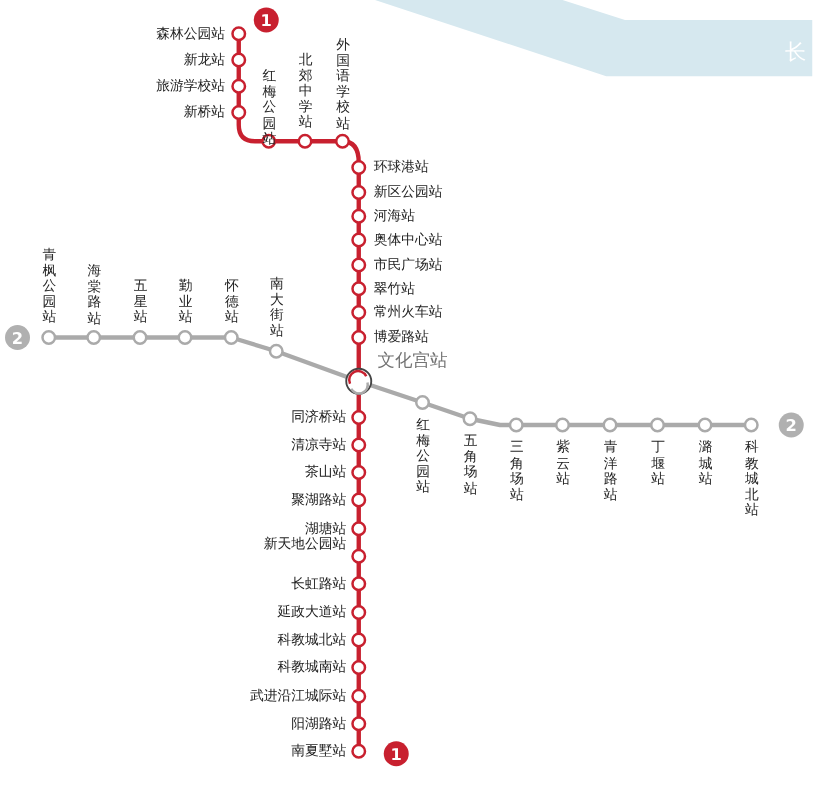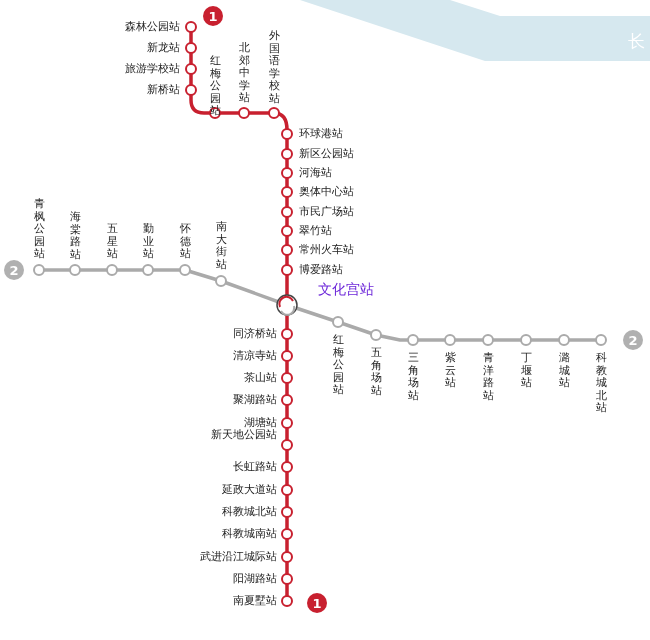--- a/index.html
+++ b/index.html
@@ -1,21 +1,21 @@
 <!DOCTYPE html>
 <html><head>
 <meta charset="utf-8">
 <style>
   html,body{margin:0;padding:0;}
   body{width:650px;height:640px;position:relative;overflow:hidden;background:#ffffff;font-family:"DejaVu Sans","Liberation Sans",sans-serif;}
   #map{position:absolute;left:0;top:0;width:650px;height:640px;}
   .lbl{position:absolute;font-size:11px;color:#222;white-space:nowrap;line-height:13px;}
   .lbl.r{text-align:right;}
   .vlbl{position:absolute;font-size:11px;color:#222;width:13px;line-height:12.5px;text-align:center;word-break:break-all;white-space:normal;}
-  .big{font-size:14px;color:#6d28d9;margin-left:16px;}
+  .big{font-size:14px;color:#737373;}
   .river-text{position:absolute;font-size:17px;color:#ffffff;}
 </style>
 </head>
 <body>
 
 <svg id="map" width="650" height="640" viewBox="0 0 650 640" xmlns="http://www.w3.org/2000/svg">
 
   <polygon points="300,0 450,0 500,16 650,16 650,61 485,61" fill="#d6e8ef"></polygon>
 
   <polyline points="39,270 185,270 221,281 287,305 338,322 376,335 400,340 601,340" fill="none" stroke="#aaaaaa" stroke-width="3.5" stroke-linejoin="round"></polyline>

